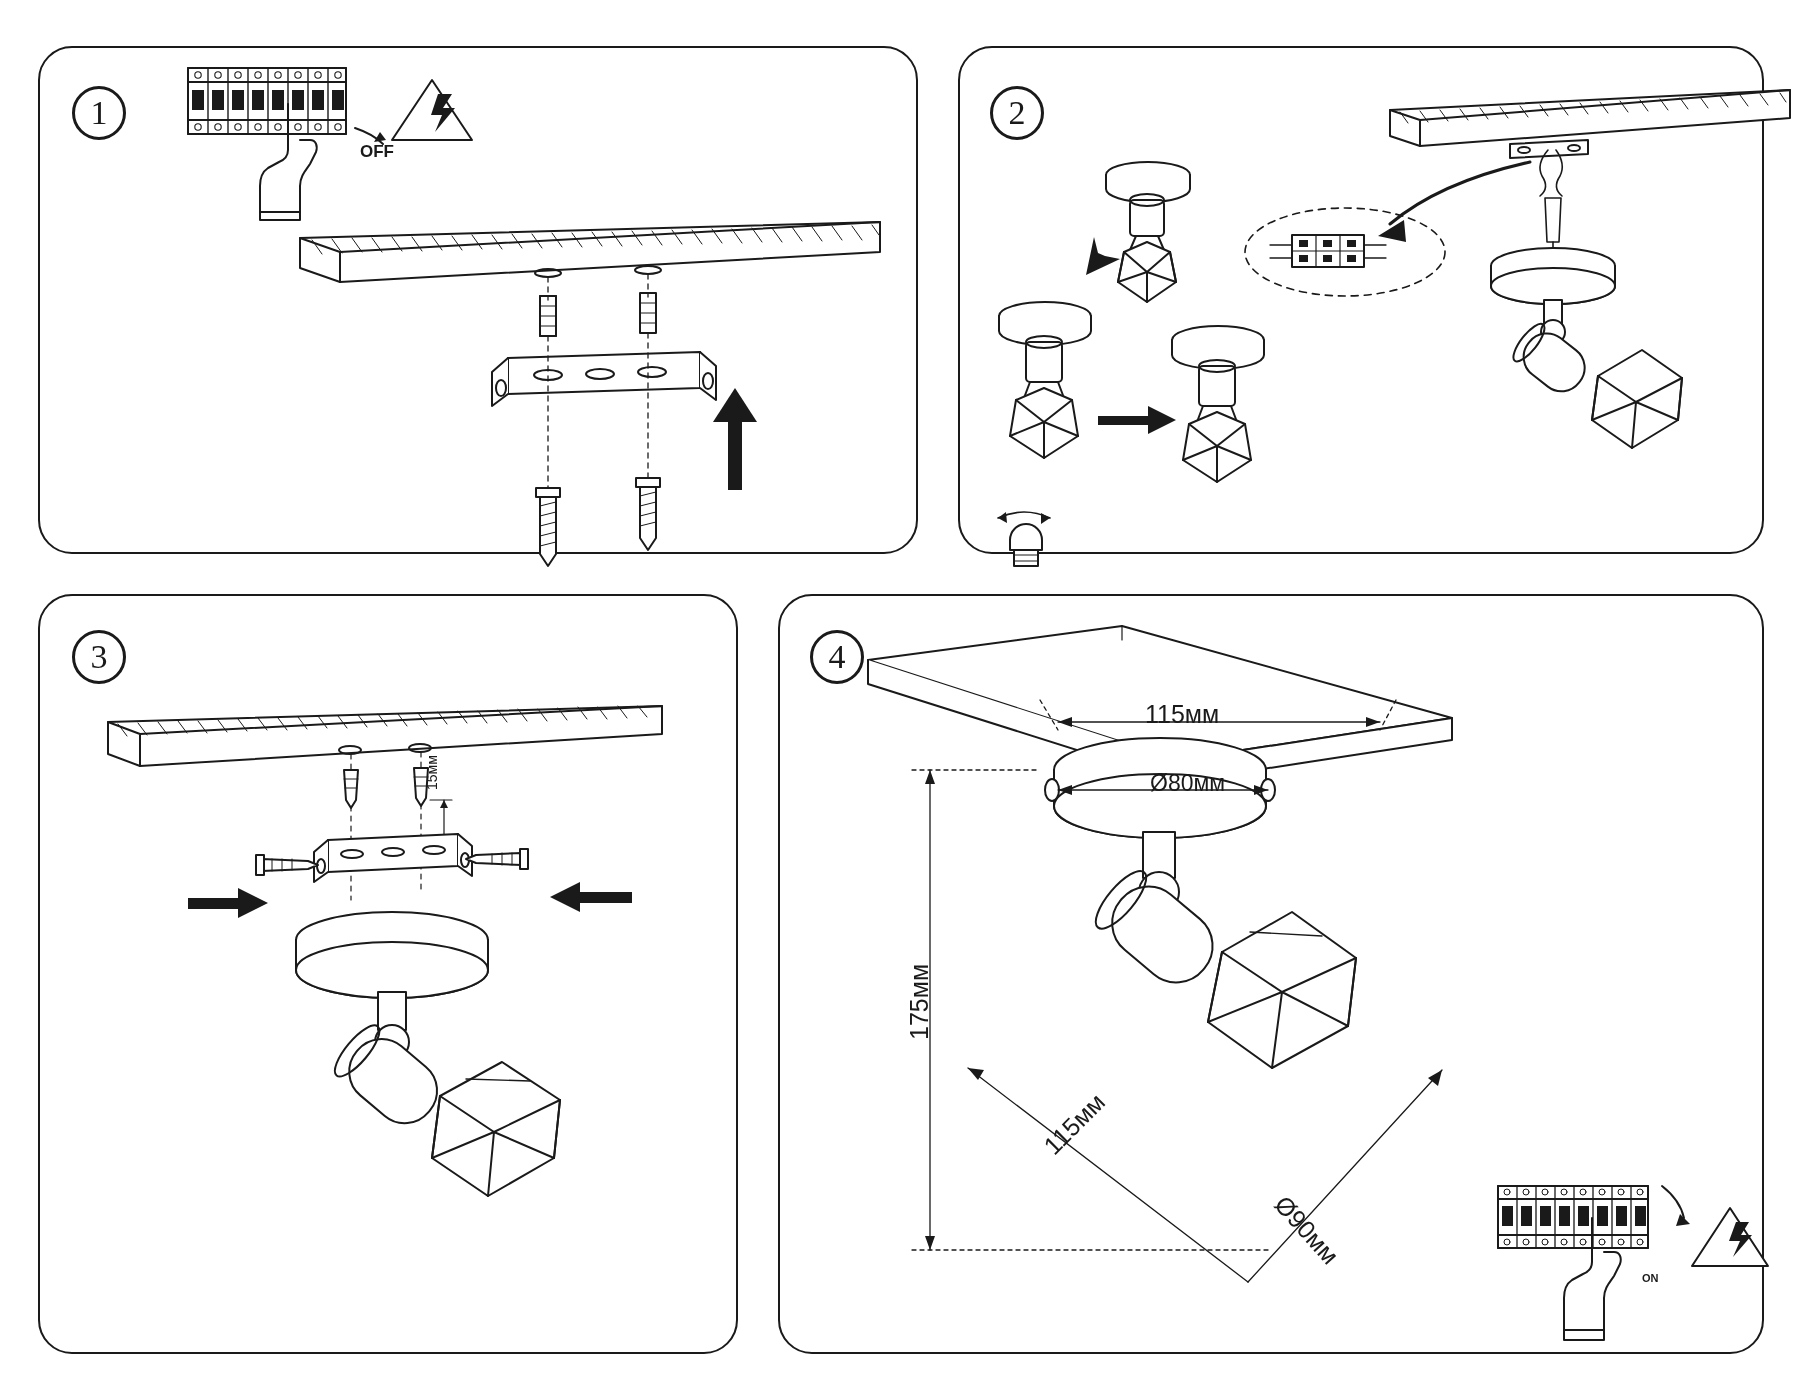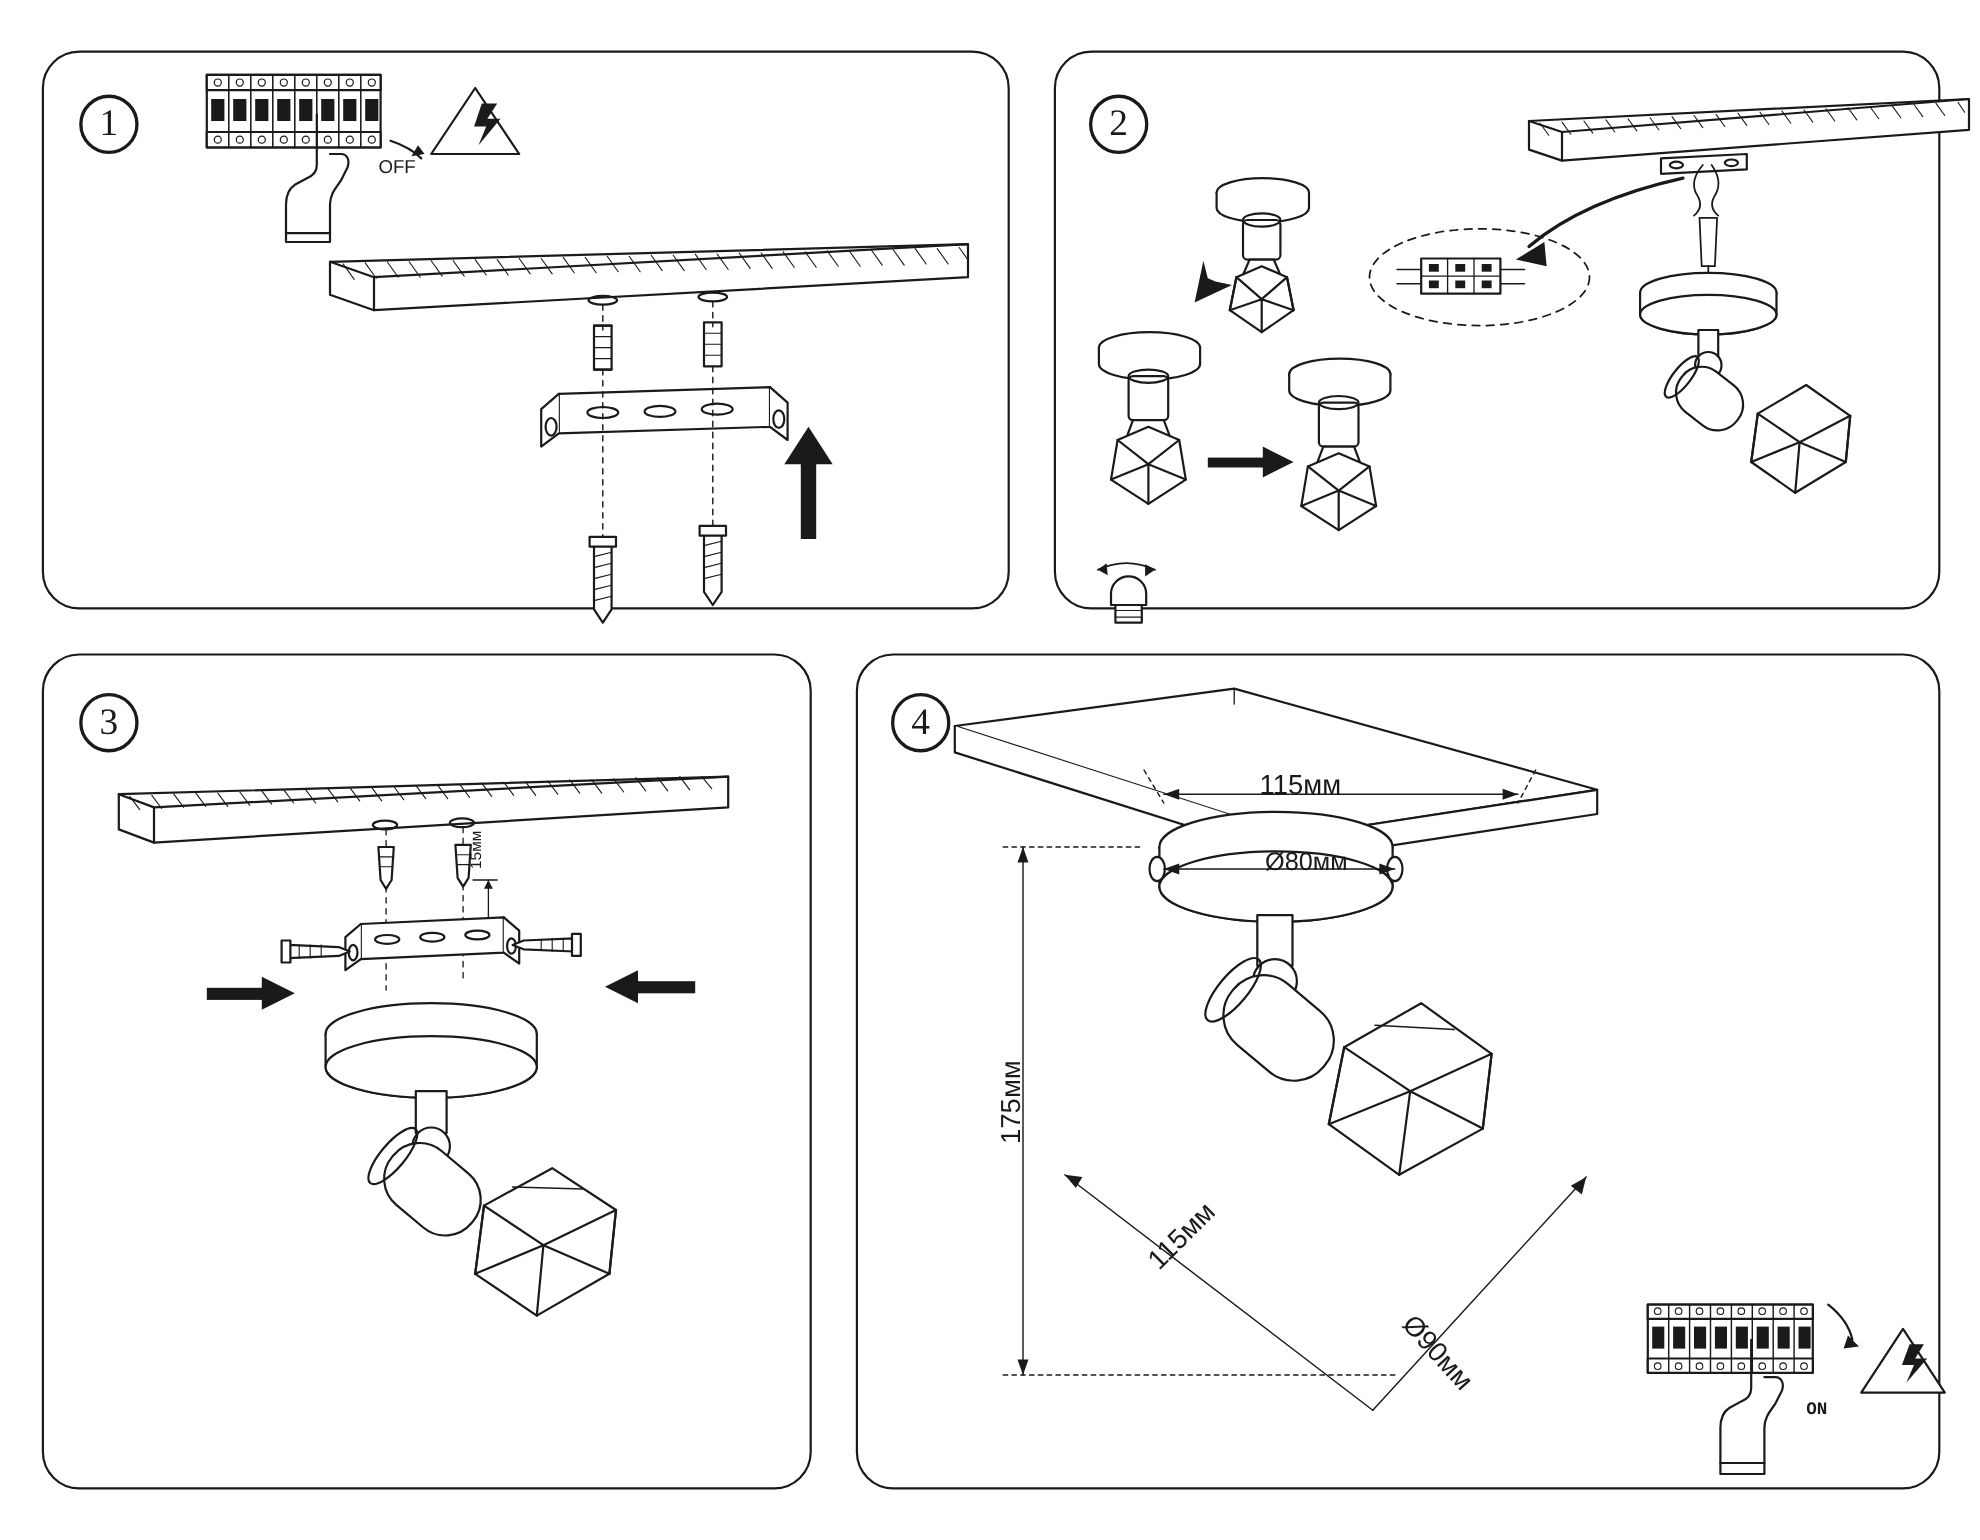--- a/index.html
+++ b/index.html
@@ -60,22 +60,22 @@
     height: 1400px;
     pointer-events: none;
   }
 
   .lbl {
     position: absolute;
     font-family: "Liberation Sans", sans-serif;
     color: #1a1a1a;
     white-space: nowrap;
   }
-  .lbl-off  { left: 344px; top: 142px; font-size: 17px; font-weight: normal; }
-  .lbl-on   { left: 1642px; top: 1272px; font-size: 16px; font-weight: bold; font-family: Liberation Mono, monospace; }
+  .lbl-off  { left: 360px; top: 142px; font-size: 17px; font-weight: bold; }
+  .lbl-on   { left: 1642px; top: 1272px; font-size: 11px; font-weight: bold; }
   .lbl-15mm { left: 424px; top: 790px; font-size: 14px; transform: rotate(-90deg); transform-origin: left top; }
   .lbl-115-top { left: 1145px; top: 700px; font-size: 25px; }
   .lbl-d80  { left: 1150px; top: 770px; font-size: 23px; }
   .lbl-175  { left: 905px; top: 1040px; font-size: 25px; transform: rotate(-90deg); transform-origin: left top; }
   .lbl-115-diag { left: 1038px; top: 1140px; font-size: 25px; transform: rotate(-45deg); transform-origin: left top; }
   .lbl-d90  { left: 1290px; top: 1190px; font-size: 25px; transform: rotate(48deg); transform-origin: left top; }
 </style>
 </head>
 <body>
 

